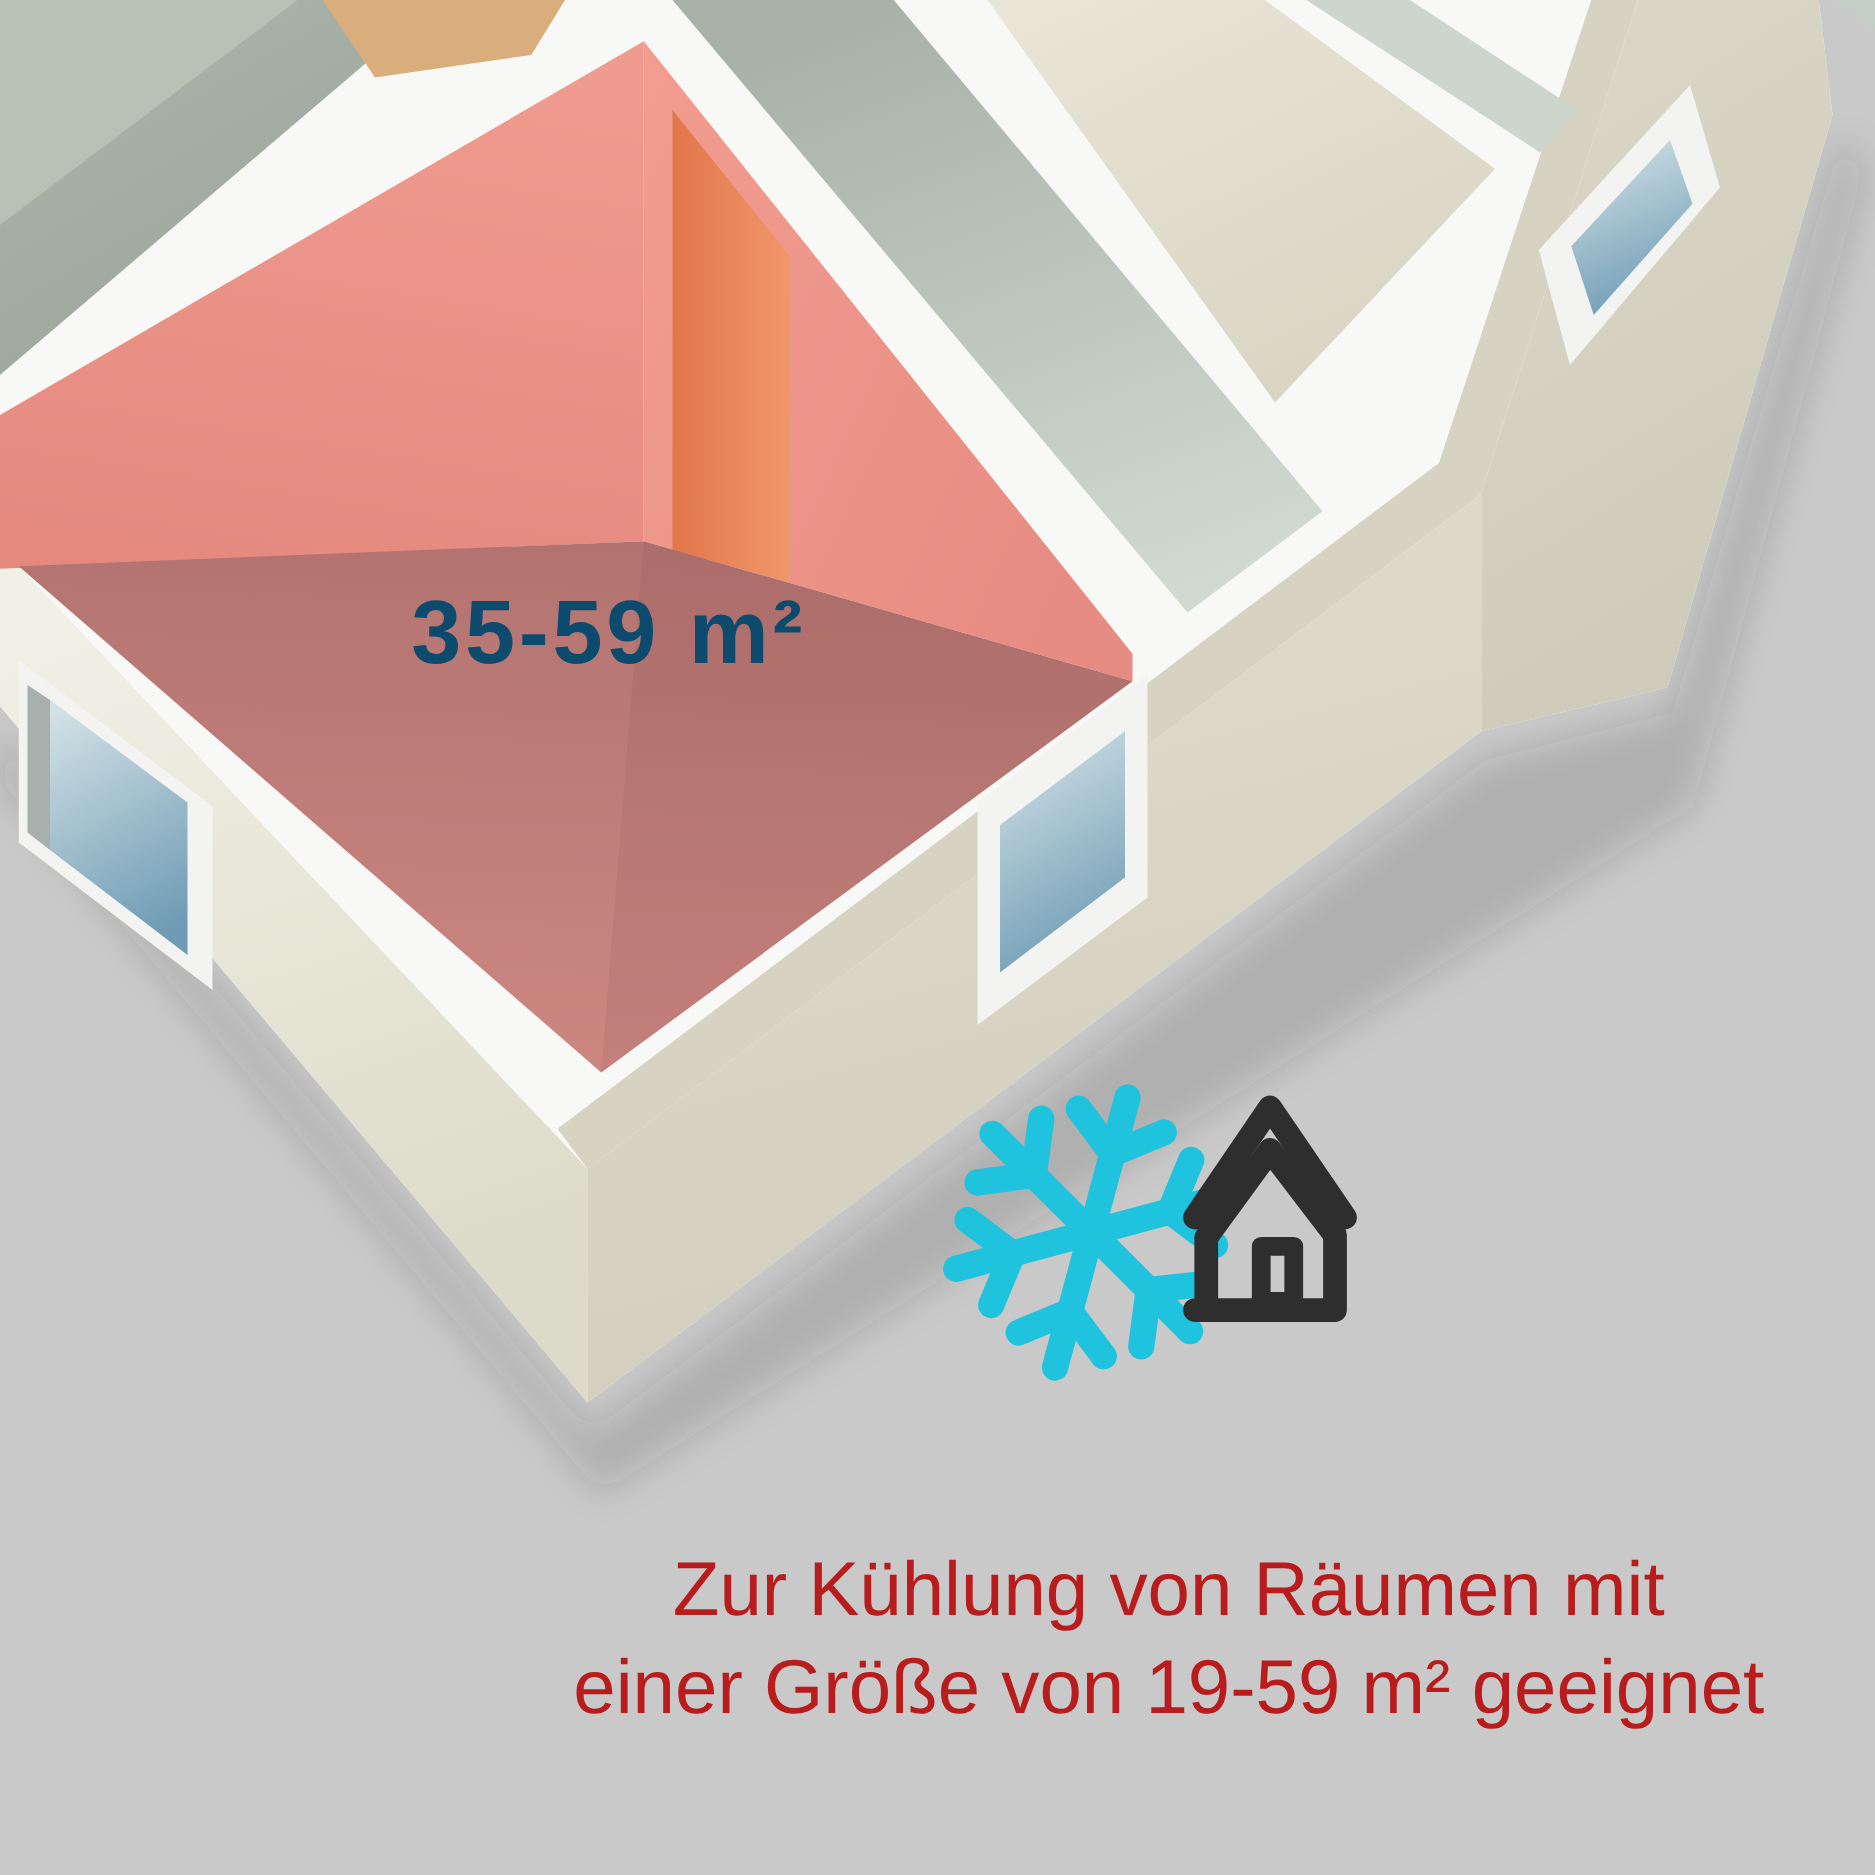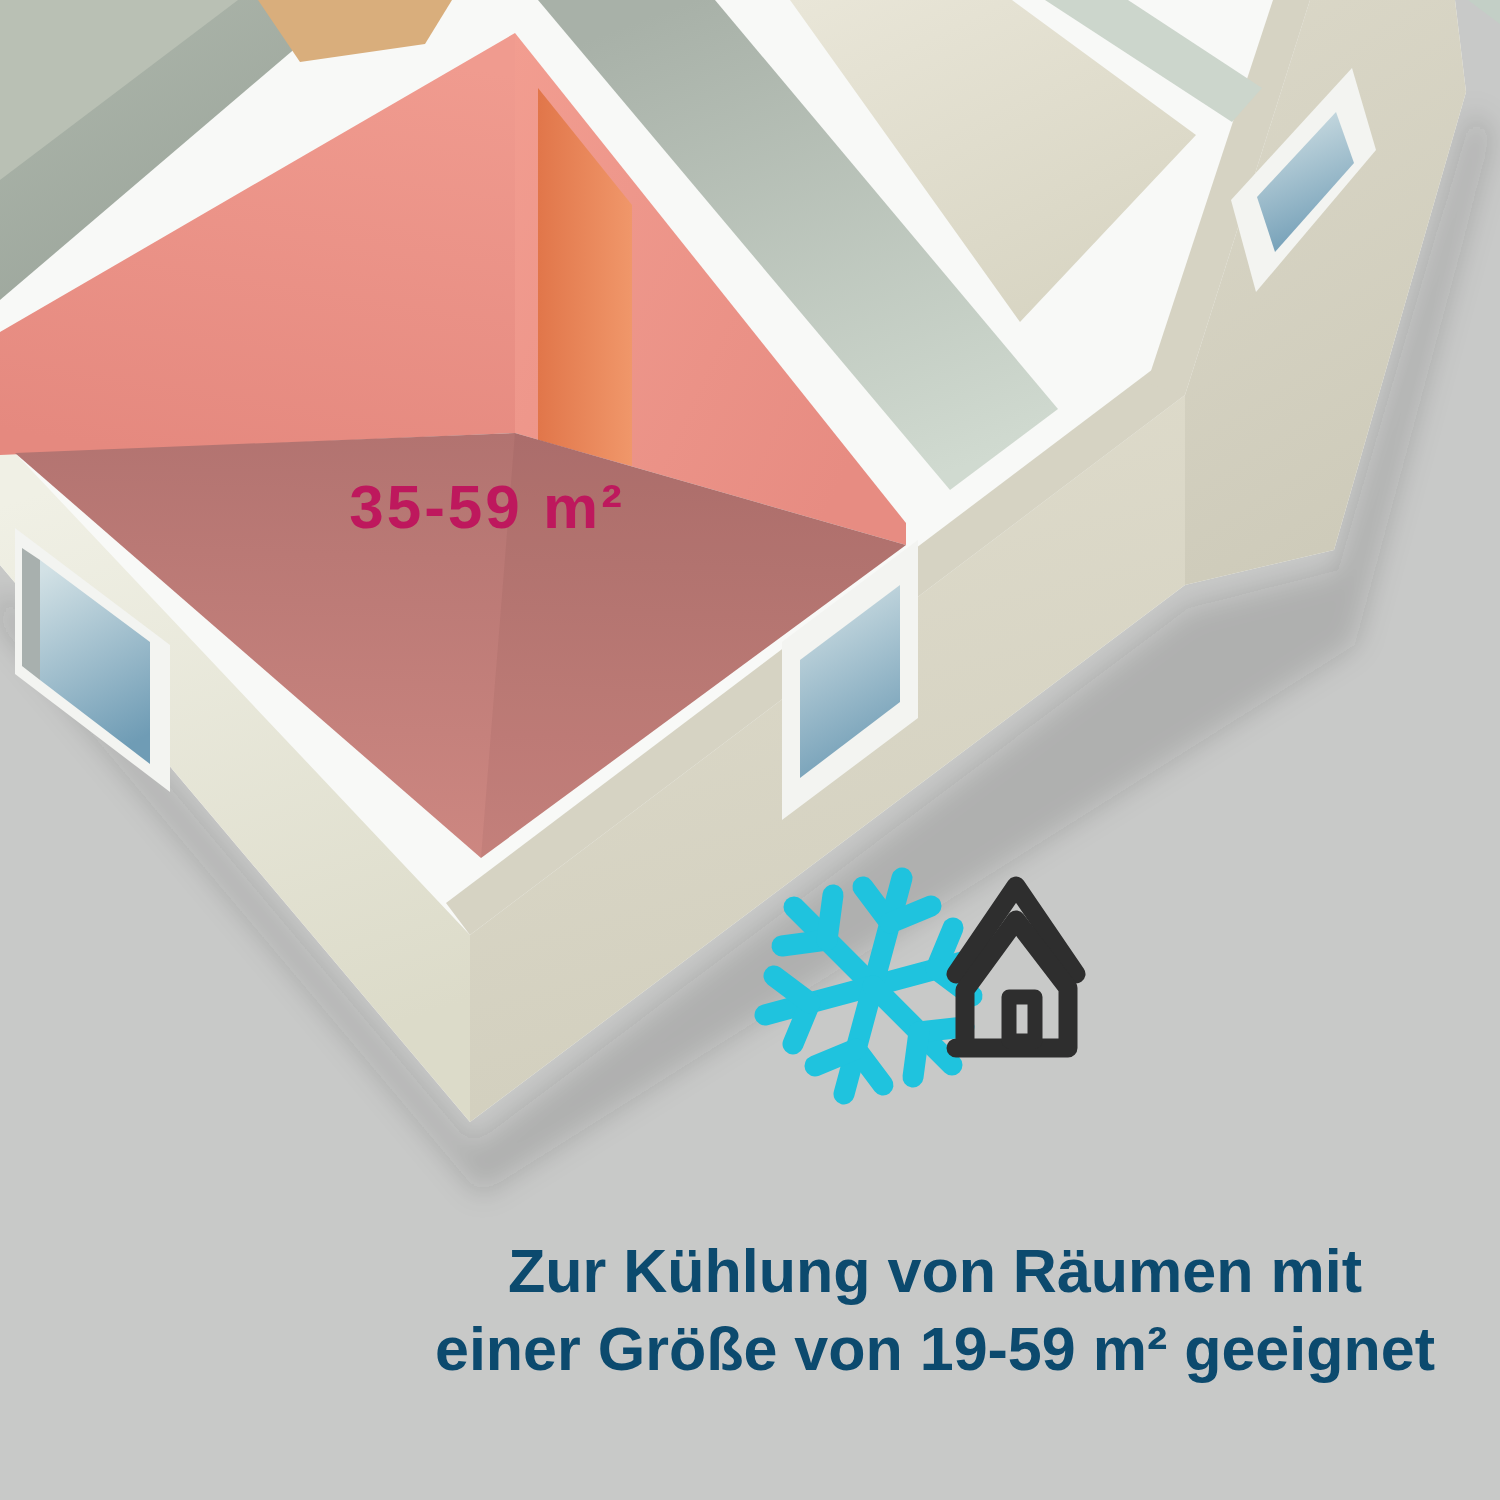--- a/index.html
+++ b/index.html
@@ -8,22 +8,22 @@
     width:1500px;height:1500px;
     background:#c8c9c8;
     overflow:hidden;
     font-family:"Liberation Sans", sans-serif;
   }
   .stage svg{position:absolute;left:0;top:0;}
   .floor-label{
     position:absolute;
     left:487px;top:506px;
     transform:translate(-50%,-50%);
-    color:#be185d;
-    font-size:62px;
+    color:#0c4a6e;
+    font-size:72px;
     font-weight:700;
     letter-spacing:3px;
     white-space:nowrap;
   }
   .caption{
     position:absolute;
     left:370px;top:0;
     width:1130px;
     height:1500px;
     text-align:center;
@@ -37,22 +37,22 @@
     font-weight:700;
     letter-spacing:-1px;
     color:#2b2b2b;
     white-space:nowrap;
   }
   .caption .body-text{
     position:absolute;
     left:0;width:100%;
     top:1232px;
     font-size:61px;
-    font-weight:700;
-    color:#0c4a6e;
+    font-weight:400;
+    color:#b91c1c;
     line-height:78px;
   }
   .caption .body-text span{display:block;white-space:nowrap;}
 </style>
 </head>
 <body>
 
 <div class="stage">
 
   <svg width="1500" height="1500" viewBox="0 0 1500 1500">

